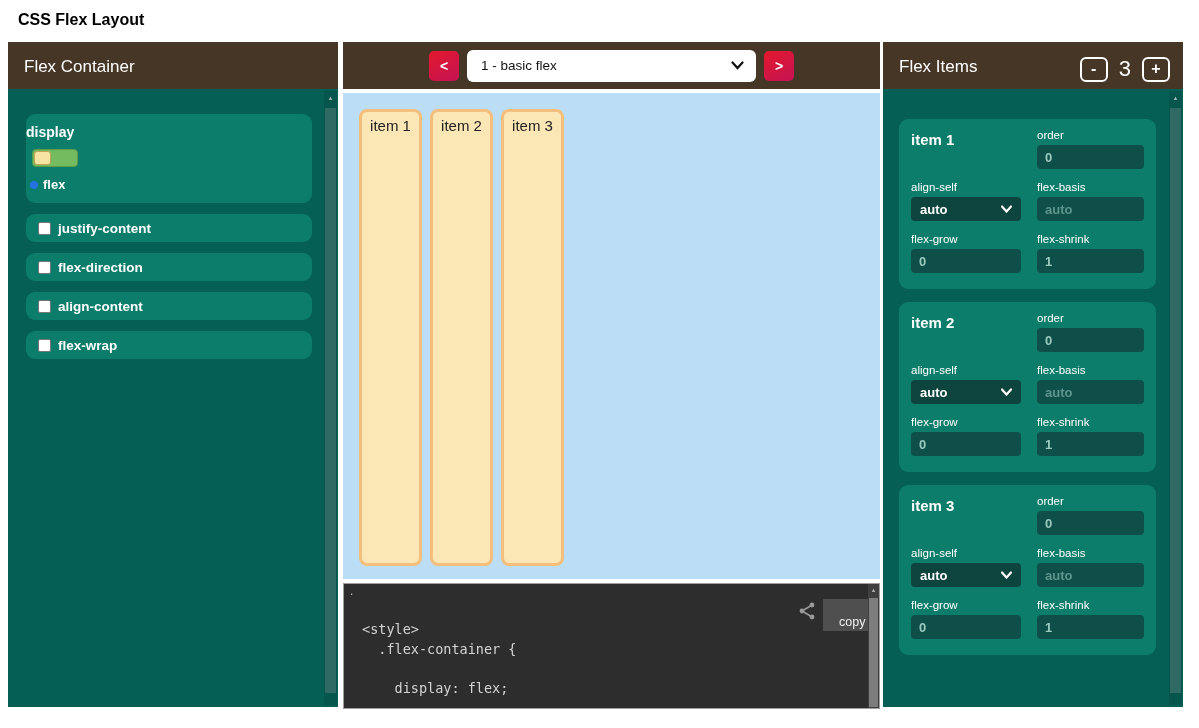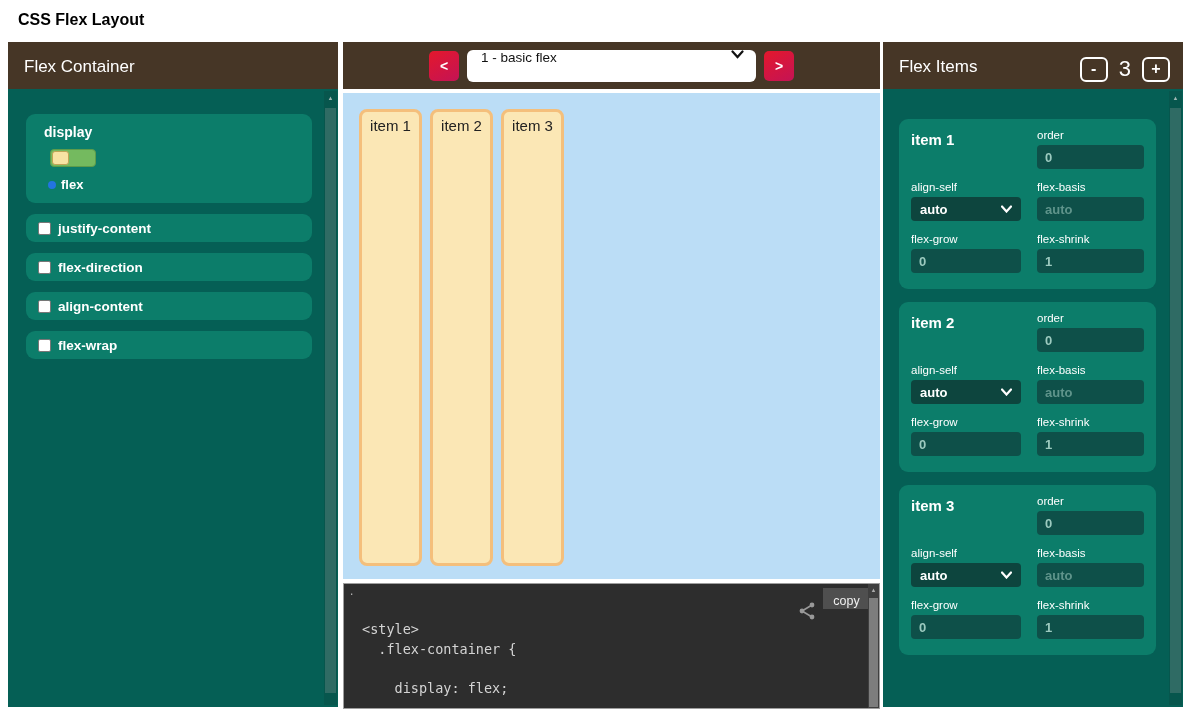--- a/index.html
+++ b/index.html
@@ -24,53 +24,53 @@
   .left-body, .right-body { height:618px; }
 
   
   .panel-scrollbar { position:absolute; top:2px; bottom:2px; right:1px; width:13px; background:#07564d; }
   .panel-scrollbar .scroll-arrow { position:absolute; top:4px; left:0; width:13px; text-align:center; font-size:6px; color:#9fb6b2; }
   .panel-scrollbar .scroll-thumb { position:absolute; top:17px; bottom:12px; left:1px; right:1px; background:#2f6b64; }
 
   
   .left-body { padding:25px 26px 0 18px; }
   .lcard { background:#0c7d6a; border-radius:9px; margin-bottom:11px; }
-  .display-card { height:89px; padding:10px 10px 0 18px; }
+  .display-card { height:89px; padding:10px 10px 0 0; }
   .card-label { color:#fff; font-weight:bold; font-size:14px; }
   .toggle { width:46px; height:18px; background:#74ba5f; border:1px solid #5d9c4b; border-radius:4px; margin:9px 0 0 6px; position:relative; }
   .toggle .knob { position:absolute; left:1px; top:1px; width:17px; height:14px; background:#f7e3a3; border:1px solid #bfa456; border-radius:3px; }
   .radio-row { display:flex; align-items:center; margin:10px 0 0 4px;text-align:right; }
   .radio { width:7px; height:7px; border:4px solid #2374e1; background:#fff; border-radius:50%; }
   .radio-label { color:#fff; font-weight:bold; font-size:13px; margin-left:5px; }
 
   .prop-card { height:28px; display:flex; align-items:center; padding-left:12px; }
   .checkbox { width:13px; height:13px; background:#fff; border:1px solid #777; border-radius:2px; flex:0 0 auto; }
   .prop-label { color:#fff; font-weight:bold; font-size:13.5px; margin-left:7px; }
 
   
   .middle-header { display:flex; align-items:center; justify-content:center; gap:8px; }
   .nav-btn { width:30px; height:30px; border:none; border-radius:5px; color:#fff; font-size:14px; font-weight:bold;
     background:linear-gradient(150deg,#e4182c,#c41355); }
-  .preset-select { width:289px; height:32px; background:#fff; border-radius:6px; display:flex; 
+  .preset-select { width:289px; height:32px; background:#fff; border-radius:6px; display:flex; align-items:center;
     padding:0 12px 0 14px; font-size:13.5px; color:#111; }
   .preset-select span { flex:1; }
 
   
   .flex-preview { margin-top:4px; height:486px; background:#bbddf6; display:flex; align-items:flex-start; padding:16px 0 0 16px; }
   .flex-item { width:63px; height:457px; background:#fbe7b5; border:3px solid #f4bf7c; border-radius:8px;
     margin-right:8px; text-align:center; padding-top:5px; font-size:15px; color:#222; }
 
   
   .code-panel { margin-top:4px; height:126px; background:#2d2d2d; border:1px solid #9e9e9e; position:relative; overflow:hidden; }
   .code-dot { position:absolute; top:0px; left:6px; color:#bbb; font-size:12px; }
   .code-text { margin:0; padding:36px 0 0 18px; font-family:"DejaVu Sans Mono","Liberation Mono",monospace;
     font-size:13.5px; line-height:19.5px; color:#d4d4d4; white-space:pre; }
   .share-icon { position:absolute; top:17px; right:62px; }
-  .copy-btn { position:absolute; top:4px; right:9px; width:47px; height:21px; background:#4f4f4f; color:#f0f0f0;
-    border:none; font-size:12.5px; padding:6px;margin-left:13px; }
+  .copy-btn { position:absolute; top:15px; right:9px; width:47px; height:21px; background:#4f4f4f; color:#f0f0f0;
+    border:none; font-size:12.5px; padding:16px;margin-left:13px; }
   .code-scrollbar { position:absolute; top:0; bottom:0; right:0; width:11px; background:#3f3f3f; }
   .code-scrollbar .scroll-arrow { position:absolute; top:3px; left:0; width:11px; text-align:center; font-size:6px; color:#aaa; }
   .code-scrollbar .scroll-thumb { position:absolute; top:14px; bottom:1px; left:1px; right:1px; background:#7d7d7d; }
 
   
   .count-controls { position:absolute; right:13px; bottom:7px; display:flex; align-items:center; gap:11px; }
   .count-btn { width:28px; height:25px; background:transparent; border:2px solid #fff; border-radius:6px;
     color:#fff; font-size:16px; font-weight:bold; line-height:1; padding:0; }
   .items-count { color:#fff; font-size:22px; }
 

